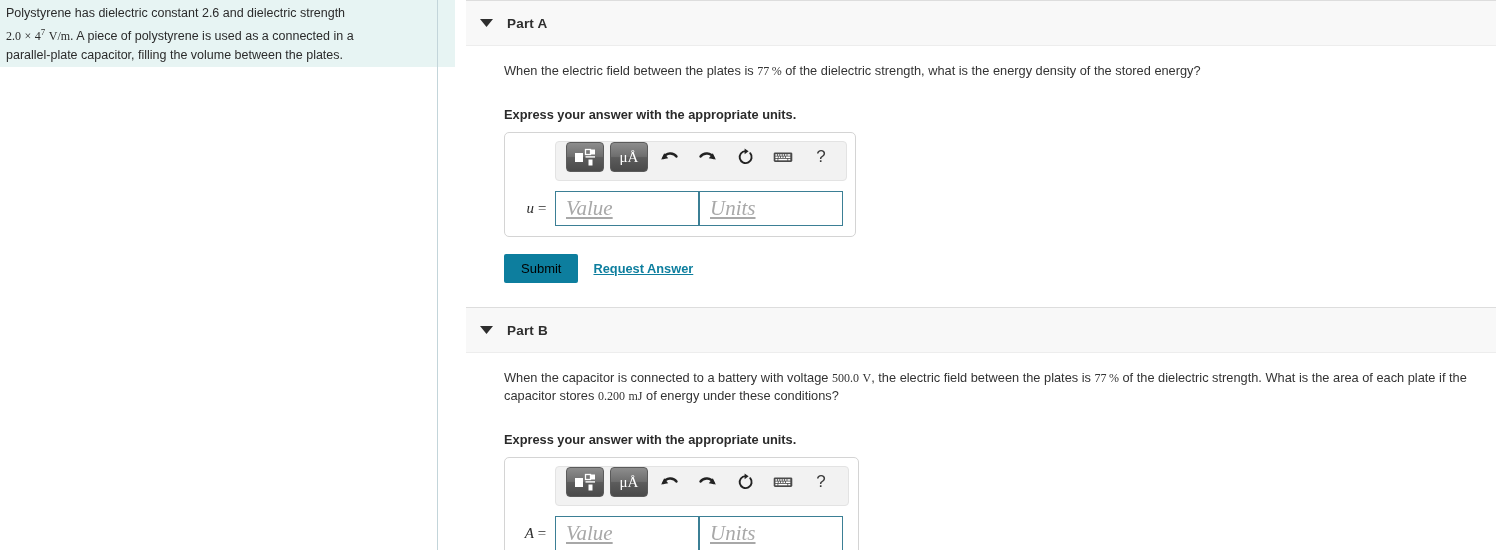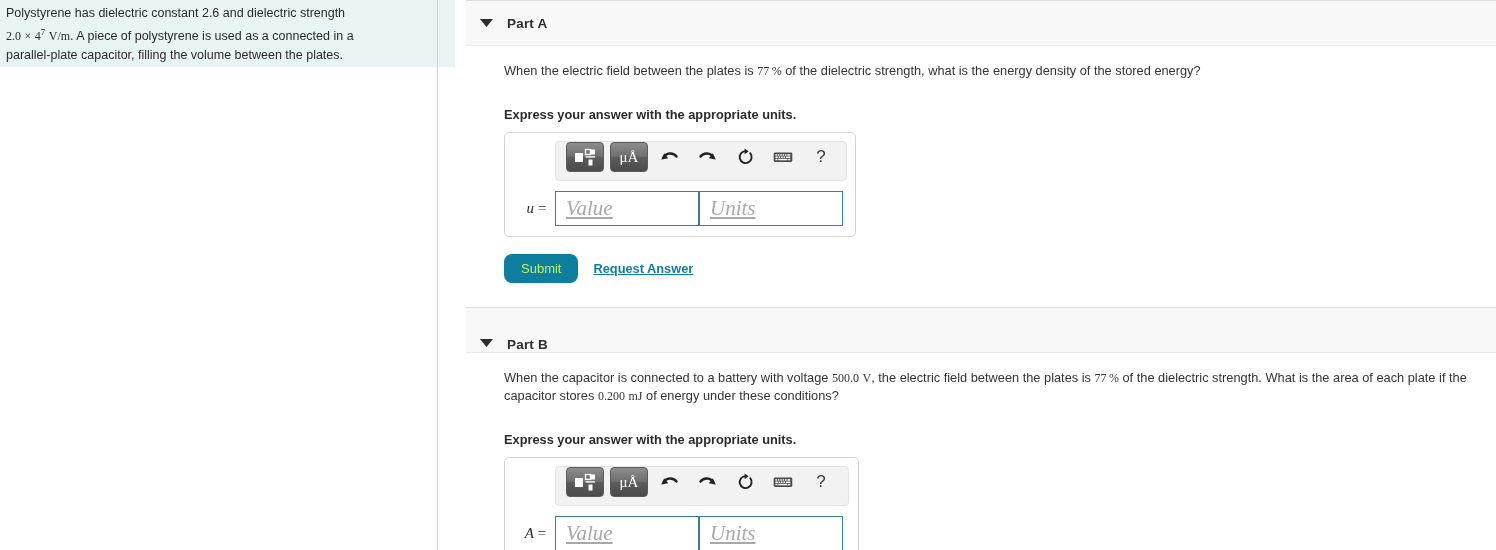--- a/index.html
+++ b/index.html
@@ -204,26 +204,26 @@
   .field.units-field { width: 144px; border-left: 1px solid #3b7f95; }
 
   
   .submit-row {
     margin-top: 17px;
     display: flex;
     align-items: center;
   }
   .submit-btn {
     background: #0d7e9e;
-    color: #bef264;
+    color: #000000;
     font-family: "Liberation Sans", sans-serif;
     font-size: 13px;
     padding: 8px 17px;
     border: none;
-    border-radius: 8px;
+    border-radius: 2px;
     cursor: pointer;
     line-height: 1;
   }
   .request-answer-link {
     margin-left: 15px;
     color: #0d7e9e;
     font-family: "Liberation Sans", sans-serif;
     font-weight: bold;
     font-size: 12.8px;
     text-decoration: underline;
@@ -325,21 +325,21 @@
         <span class="field units-field">Units</span>
       </div>
     </div>
 
     <div class="submit-row">
       <button class="submit-btn">Submit</button>
       <span class="request-answer-link">Request Answer</span>
     </div>
   </div>
 
-  <div class="part-header" style="margin-top:24px;align-items:flex-end;">
+  <div class="part-header" style="margin-top:24px;">
     <span class="caret-toggle">
       <svg width="13" height="8" viewBox="0 0 13 8">
           <polygon points="0,0 13,0 6.5,8" fill="#2e2e2e"></polygon>
         </svg>
     </span>
     <span class="part-title">Part B</span>
   </div>
 
   <div class="part-body">
     <div class="question-text">

